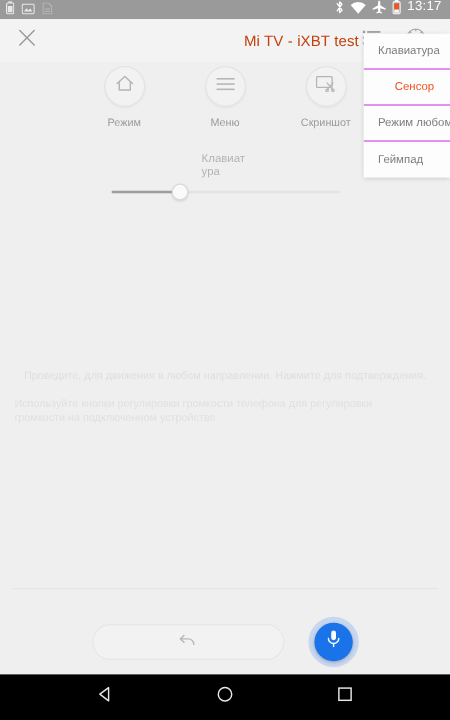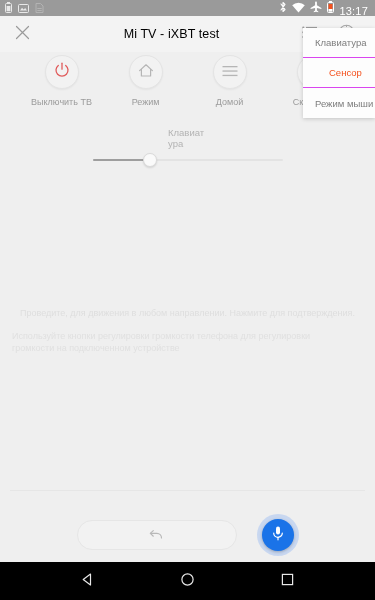--- a/index.html
+++ b/index.html
@@ -11,33 +11,33 @@
   }
   #app { position: relative; width: 375px; height: 600px; background: #efefef; }
 
   
   .statusbar {
     position: absolute; top: 0; left: 0; width: 375px; height: 16px;
     background: #9a9a9a;
     display: flex; align-items: center; padding: 0 5px;
   }
   .sb-left { display: flex; align-items: center; gap: 6px; }
-  .sb-right { margin-left: auto; display: flex; align-items: flex-end; gap: 5px; padding-right: 2px; }
+  .sb-right { margin-left: auto; display: flex; align-items: flex-start; gap: 5px; padding-right: 2px; }
   .sb-time { color: #ffffff; font-size: 11px; letter-spacing: .2px; }
   .sb-ico { display: block; }
 
   
   .header {
     position: absolute; top: 16px; left: 0; width: 375px; height: 36px;
     background: #f3f3f3;
     display: flex; align-items: center;
   }
   .hdr-close { width: 44px; display: flex; align-items: center; justify-content: center; }
   .hdr-title {
-    flex: 1; text-align: center; color: #000000;
+    flex: 1; text-align: right; color: #c2410c;
     font-size: 12.5px; letter-spacing: .1px;
   }
   .hdr-actions { display: flex; align-items: center; gap: 14px; padding-right: 18px; }
   .hdr-btn { width: 22px; height: 22px; display: flex; align-items: center; justify-content: center; }
 
   
   .menu {
     position: absolute; top: 28px; left: 303px; width: 72px;
     background: #fdfdfd;
     box-shadow: 0 1px 4px rgba(0,0,0,.18);
@@ -222,36 +222,26 @@
               <path d="M8.5 1.2 L8.5 3 M8.5 14 L8.5 15.8 M1.2 8.5 L3 8.5 M14 8.5 L15.8 8.5 M3.4 3.4 L4.6 4.6 M12.4 12.4 L13.6 13.6 M13.6 3.4 L12.4 4.6 M4.6 12.4 L3.4 13.6" stroke="#a8a8a8" stroke-width="1"></path>
             </svg>
         </span>
       </div>
     </div>
   </div>
 
   <div class="menu">
     <div class="menu-item">Клавиатура</div>
     <div class="menu-item active" style="color: rgb(244, 81, 30);">Сенсор</div>
-    <div class="menu-item">Режим мыши</div>
+    <div class="menu-item">Режим любом</div>
+    <div class="menu-item">Геймпад</div>
   </div>
 
   <div class="actions">
 
-    <div class="action">
-      <div class="action-circle">
-        <span>
-          <svg width="16" height="16" viewBox="0 0 16 16">
-              <path d="M4.3 3.4 A6 6 0 1 0 11.7 3.4" fill="none" stroke="#e05b5b" stroke-width="1.3" stroke-linecap="round"></path>
-              <line x1="8" y1="1.2" x2="8" y2="7.2" stroke="#e05b5b" stroke-width="1.3" stroke-linecap="round"></line>
-            </svg>
-        </span>
-      </div>
-      <div class="action-label">Выключить ТВ</div>
-    </div>
 
     <div class="action">
       <div class="action-circle">
         <span>
           <svg width="16" height="15" viewBox="0 0 16 15">
               <path d="M8 1.8 L14.4 7.6 M8 1.8 L1.6 7.6 M3.4 6.3 L3.4 13 L12.6 13 L12.6 6.3" fill="none" stroke="#b5b5b5" stroke-width="1.2" stroke-linejoin="round" stroke-linecap="round"></path>
             </svg>
         </span>
       </div>
       <div class="action-label">Режим</div>
@@ -260,21 +250,21 @@
     <div class="action">
       <div class="action-circle">
         <span>
           <svg width="16" height="12" viewBox="0 0 16 12">
               <rect x="0.5" y="1" width="15" height="1.3" fill="#b5b5b5"></rect>
               <rect x="0.5" y="5.4" width="15" height="1.3" fill="#b5b5b5"></rect>
               <rect x="0.5" y="9.8" width="15" height="1.3" fill="#b5b5b5"></rect>
             </svg>
         </span>
       </div>
-      <div class="action-label">Домой</div>
+      <div class="action-label">Меню</div>
     </div>
 
     <div class="action">
       <div class="action-circle">
         <span>
           <svg width="17" height="14" viewBox="0 0 17 14">
               <rect x="0.8" y="0.8" width="13" height="9" rx="0.8" fill="none" stroke="#b5b5b5" stroke-width="1.1"></rect>
               <path d="M9.5 6 L14.5 12 M14.5 6 L9.5 12" stroke="#b5b5b5" stroke-width="1" stroke-linecap="round"></path>
               <circle cx="9.6" cy="12.3" r="1.1" fill="none" stroke="#b5b5b5" stroke-width="0.9"></circle>
               <circle cx="14.4" cy="12.3" r="1.1" fill="none" stroke="#b5b5b5" stroke-width="0.9"></circle>

